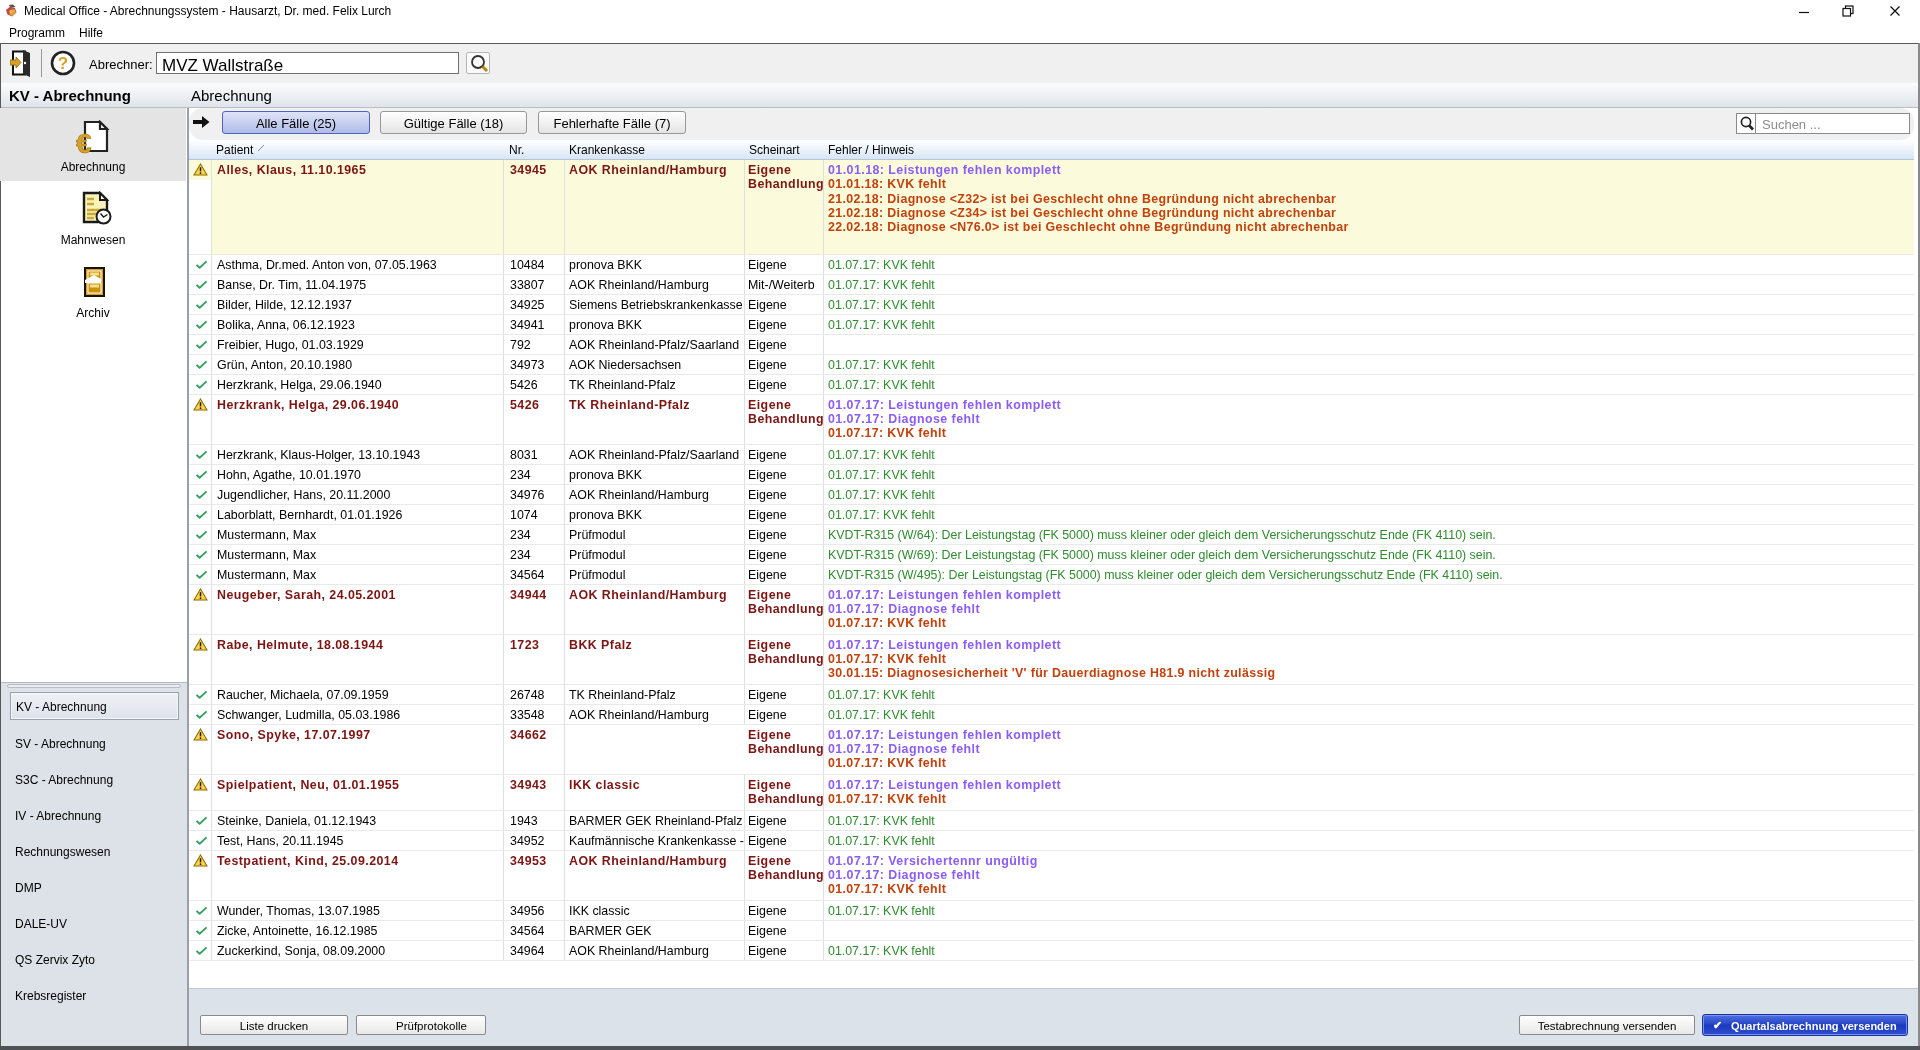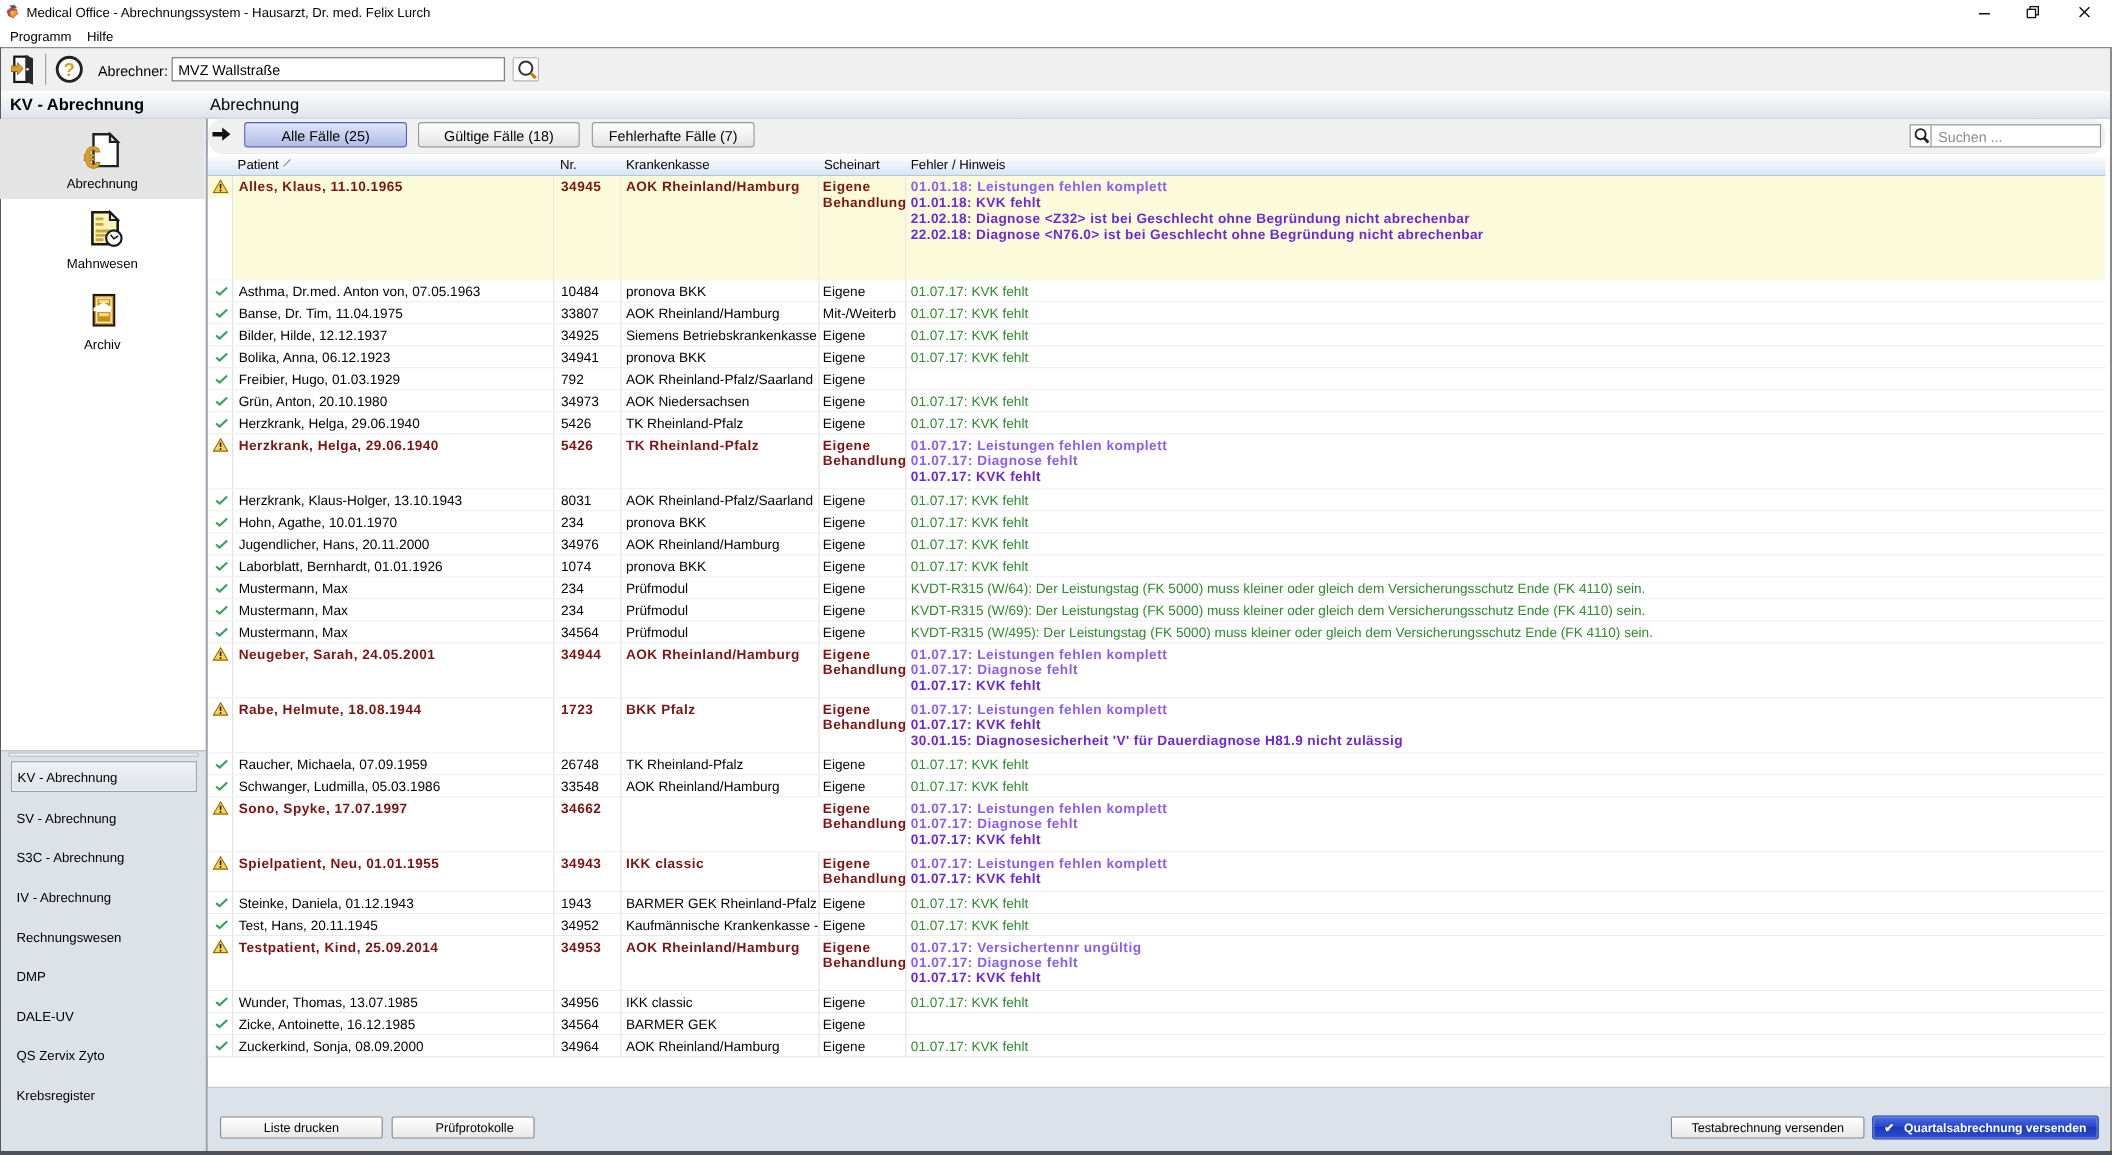--- a/index.html
+++ b/index.html
@@ -13,21 +13,21 @@
 #menubar span{position:absolute;top:4px;font-size:12px;}
 
 #frameline{position:absolute;left:0;top:43px;width:1920px;height:1px;background:#585858;}
 #lborder{position:absolute;left:0;top:43px;width:1px;height:1007px;background:#585858;}
 #rborder{position:absolute;left:1918px;top:43px;width:2px;height:1007px;background:#8a8a8a;}
 #bborder{position:absolute;left:0;top:1046px;width:1920px;height:4px;background:#4e5256;}
 
 #toolbar{position:absolute;left:1px;top:44px;width:1917px;height:39px;background:#f0f0f0;}
 #tsep{position:absolute;left:40px;top:5px;width:1px;height:28px;background:#999;}
 #ablabel{position:absolute;left:88px;top:13px;font-size:13px;}
-#abinput{position:absolute;left:155px;top:8px;width:303px;height:22px;background:#fff;border:1px solid #707070;font-size:13px;padding:3px 0 0 5px;}
+#abinput{position:absolute;left:155px;top:8px;width:303px;height:22px;background:#fff;border:1px solid #707070;font-size:17px;padding:3px 0 0 5px;}
 #sbtn{position:absolute;left:465px;top:8px;width:24px;height:22px;background:#fbfbfb;border:1px solid #b4b4b4;border-radius:2px;}
 
 #band{position:absolute;left:1px;top:83px;width:1917px;height:25px;background:linear-gradient(#fbfcfd,#e0e4ea);border-bottom:1px solid #b9bdc5;}
 #band .l{position:absolute;left:8px;top:4px;font-size:15px;font-weight:bold;}
 #band .r{position:absolute;left:190px;top:4px;font-size:15px;}
 
 #sidebar{position:absolute;left:1px;top:108px;width:186px;height:938px;background:#fff;}
 #sidediv{position:absolute;left:187px;top:108px;width:2px;height:938px;background:#9aa0aa;}
 .icoitem{position:absolute;left:0;width:186px;text-align:center;font-size:12px;}
 #ico1{top:108px;height:73px;background:#e4e4e4;}
@@ -56,21 +56,21 @@
 .row.sel .ci{background:linear-gradient(#fbfbdb 0,#fbfbdb 20px,#ffffff 20px);}
 .c{position:absolute;top:0;height:100%;padding-top:3px;line-height:14.3px;overflow:hidden;}
 .ci{left:0;width:23px;border-right:1px solid #e0e0e0;}
 .cp{left:23px;width:292px;border-right:1px solid #e0e0e0;padding-left:5px;white-space:nowrap;}
 .cn{left:315px;width:61px;border-right:1px solid #e0e0e0;padding-left:6px;}
 .ck{left:376px;width:180px;border-right:1px solid #e0e0e0;padding-left:4px;}
 .cs{left:556px;width:79px;border-right:1px solid #e0e0e0;padding-left:3px;}
 .cf{left:635px;width:1090px;padding-left:4px;white-space:nowrap;}
 .row.sel .cp,.row.sel .cn,.row.sel .ck,.row.sel .cs,.warn .cp,.warn .cn,.warn .ck,.warn .cs{font-weight:bold;color:#7c1412;letter-spacing:0.45px;}
 .fr{color:#8b5cf6;font-weight:bold;letter-spacing:0.45px;}
-.fg{color:#6d28d9;font-weight:bold;letter-spacing:0.35px;}
+.fg{color:#c2410c;font-weight:bold;letter-spacing:0.35px;}
 .gn{color:#2e8b2e;}
 .wicon{position:absolute;left:4px;top:3px;width:15px;height:13px;}
 .cicon{position:absolute;left:6px;top:5px;width:13px;height:10px;}
 
 #botbar{position:absolute;left:0;top:880px;width:1729px;height:58px;background:#dce2ea;border-top:1px solid #c2c8d2;}
 .btn{position:absolute;top:26px;height:20px;border:1px solid #8a8a8a;border-radius:2px;background:linear-gradient(#ffffff,#e8e8e8);font-size:11.5px;text-align:center;padding-top:4px;}
 #btn1{left:11px;width:148px;}
 #btn2{left:167px;width:130px;padding-left:21px;}
 #btn3{left:1330px;width:176px;}
 #btn4{left:1513px;top:25px;width:206px;height:22px;border:1px solid #1a33a8;border-radius:3px;background:linear-gradient(#4f6fe0 0%,#2747c8 45%,#1b38bc 50%,#2e4ecf 100%);color:#fff;font-weight:bold;font-size:11px;text-align:left;padding:5px 0 0 28px;box-shadow:inset 0 0 0 1px #7c92e8;white-space:nowrap;}
@@ -216,20 +216,21 @@
           <div class="">AOK Rheinland/Hamburg</div>
         </div>
         <div class="c cs">
           <div class="">Eigene</div>
           <div class="">Behandlung</div>
         </div>
         <div class="c cf">
           <div class="fr">01.01.18: Leistungen fehlen komplett</div>
           <div class="fg">01.01.18: KVK fehlt</div>
           <div class="fg">21.02.18: Diagnose &lt;Z32&gt; ist bei Geschlecht ohne Begründung nicht abrechenbar</div>
+          <div class="fg">21.02.18: Diagnose &lt;Z34&gt; ist bei Geschlecht ohne Begründung nicht abrechenbar</div>
           <div class="fg">22.02.18: Diagnose &lt;N76.0&gt; ist bei Geschlecht ohne Begründung nicht abrechenbar</div>
         </div>
       </div>
 <div class="row" style="height:20px">
         <div class="c ci">
           <svg class="cicon" viewBox="0 0 14 11">
             <path d="M1.5 5.5 L5 8.5 L12.5 1.5" fill="none" stroke="#35a05f" stroke-width="2.1"></path>
           </svg>
         </div>
         <div class="c cp">Asthma, Dr.med. Anton von, 07.05.1963</div>

